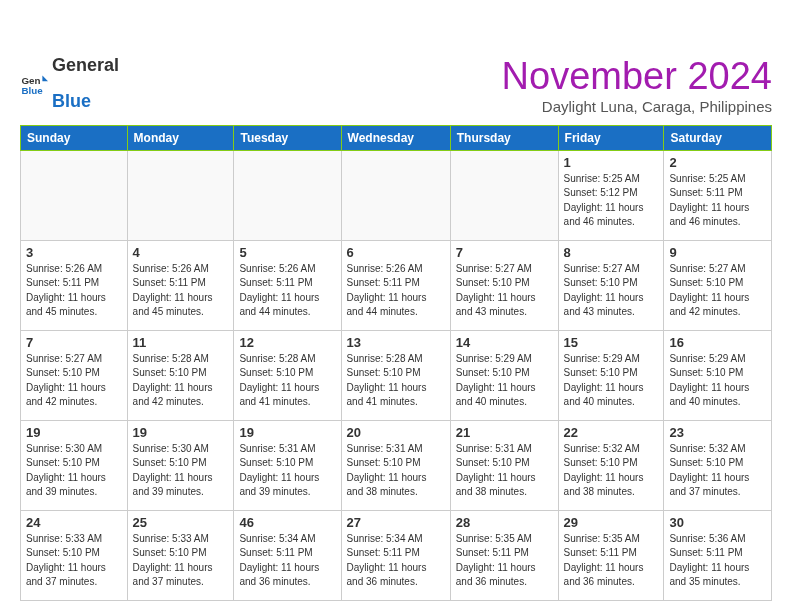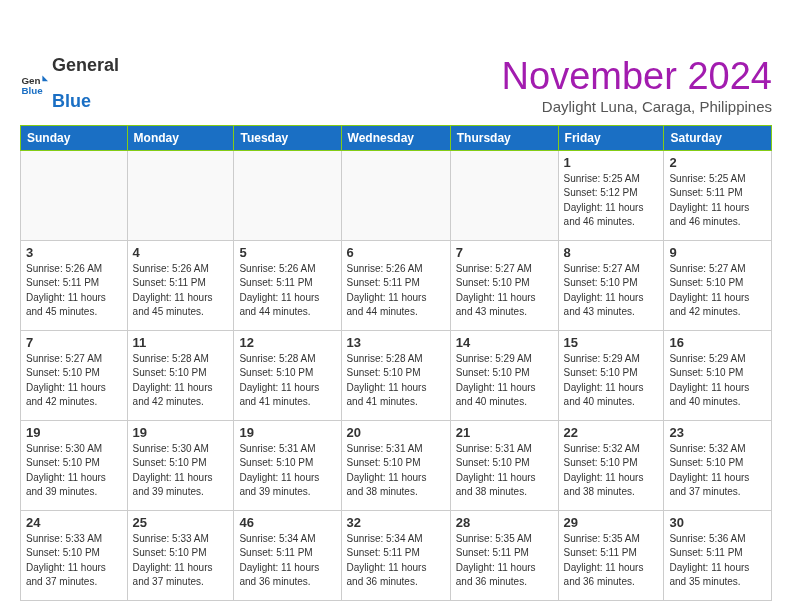--- a/index.html
+++ b/index.html
@@ -292,21 +292,21 @@
 Sunset: 5:10 PM
 Daylight: 11 hours and 37 minutes.</div>
         </td>
         <td>
           <span class="day-num">46</span>
           <div class="day-info" style="white-space: pre-line;">Sunrise: 5:34 AM
 Sunset: 5:11 PM
 Daylight: 11 hours and 36 minutes.</div>
         </td>
         <td>
-          <span class="day-num">32</span>
+          <span class="day-num">27</span>
           <div class="day-info" style="white-space: pre-line;">Sunrise: 5:34 AM
 Sunset: 5:11 PM
 Daylight: 11 hours and 36 minutes.</div>
         </td>
         <td>
           <span class="day-num">28</span>
           <div class="day-info" style="white-space: pre-line;">Sunrise: 5:35 AM
 Sunset: 5:11 PM
 Daylight: 11 hours and 36 minutes.</div>
         </td>

